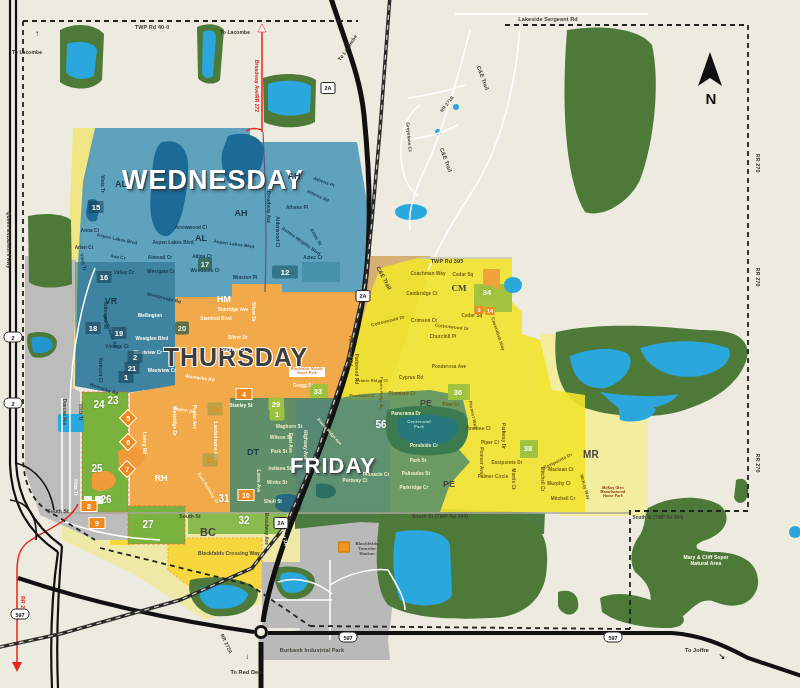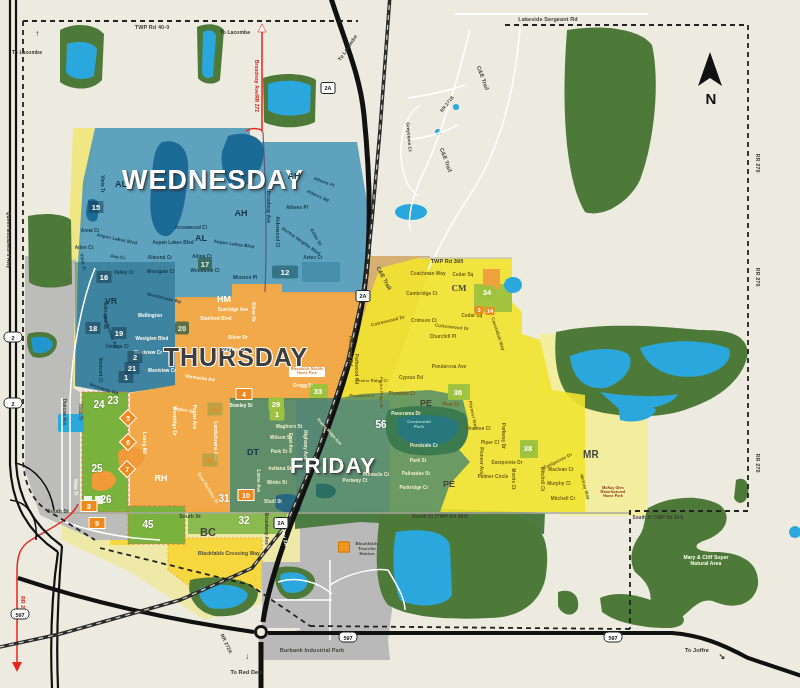--- a/index.html
+++ b/index.html
@@ -363,21 +363,21 @@
       <div class="bd dark" style="left: 135px; top: 357px; transform: translate(-50%, -50%);">2</div>
       <div class="bd dark" style="left: 132px; top: 368px; transform: translate(-50%, -50%);">21</div>
       <div class="bd dark" style="left: 126px; top: 377px; transform: translate(-50%, -50%);">1</div>
       <div class="bd dkgreen" style="left: 205px; top: 264px; transform: translate(-50%, -50%);">17</div>
       <div class="bd dkgreen" style="left: 182px; top: 328px; transform: translate(-50%, -50%);">20</div>
       <div class="bd wide" style="left: 285px; top: 272px; transform: translate(-50%, -50%);">12</div>
       <div class="bd white" style="left: 113px; top: 400px; transform: translate(-50%, -50%);">23</div>
       <div class="bd white" style="left: 99px; top: 404px; transform: translate(-50%, -50%);">24</div>
       <div class="bd white" style="left: 97px; top: 468px; transform: translate(-50%, -50%);">25</div>
       <div class="bd white" style="left: 106px; top: 499px; transform: translate(-50%, -50%);">26</div>
-      <div class="bd white" style="left: 148px; top: 524px; transform: translate(-50%, -50%);">45</div>
+      <div class="bd white" style="left: 148px; top: 524px; transform: translate(-50%, -50%);">27</div>
       <div class="bd white" style="left: 224px; top: 498px; transform: translate(-50%, -50%);">31</div>
       <div class="bd white" style="left: 244px; top: 520px; transform: translate(-50%, -50%);">32</div>
       <div class="bd white" style="left: 381px; top: 424px; transform: translate(-50%, -50%);">56</div>
       <div class="bd lime" style="left: 487px; top: 292px; transform: translate(-50%, -50%);">34</div>
       <div class="bd lime" style="left: 458px; top: 392px; transform: translate(-50%, -50%);">36</div>
       <div class="bd lime" style="left: 528px; top: 448px; transform: translate(-50%, -50%);">38</div>
       <div class="bd lime" style="left: 318px; top: 391px; transform: translate(-50%, -50%);">33</div>
       <div class="bd lime" style="left: 276px; top: 404px; transform: translate(-50%, -50%);">29</div>
       <div class="bd lime" style="left: 277px; top: 414px; transform: translate(-50%, -50%);">1</div>
       <div class="bd lime-o" style="left: 215px; top: 409px; transform: translate(-50%, -50%);">28</div>

